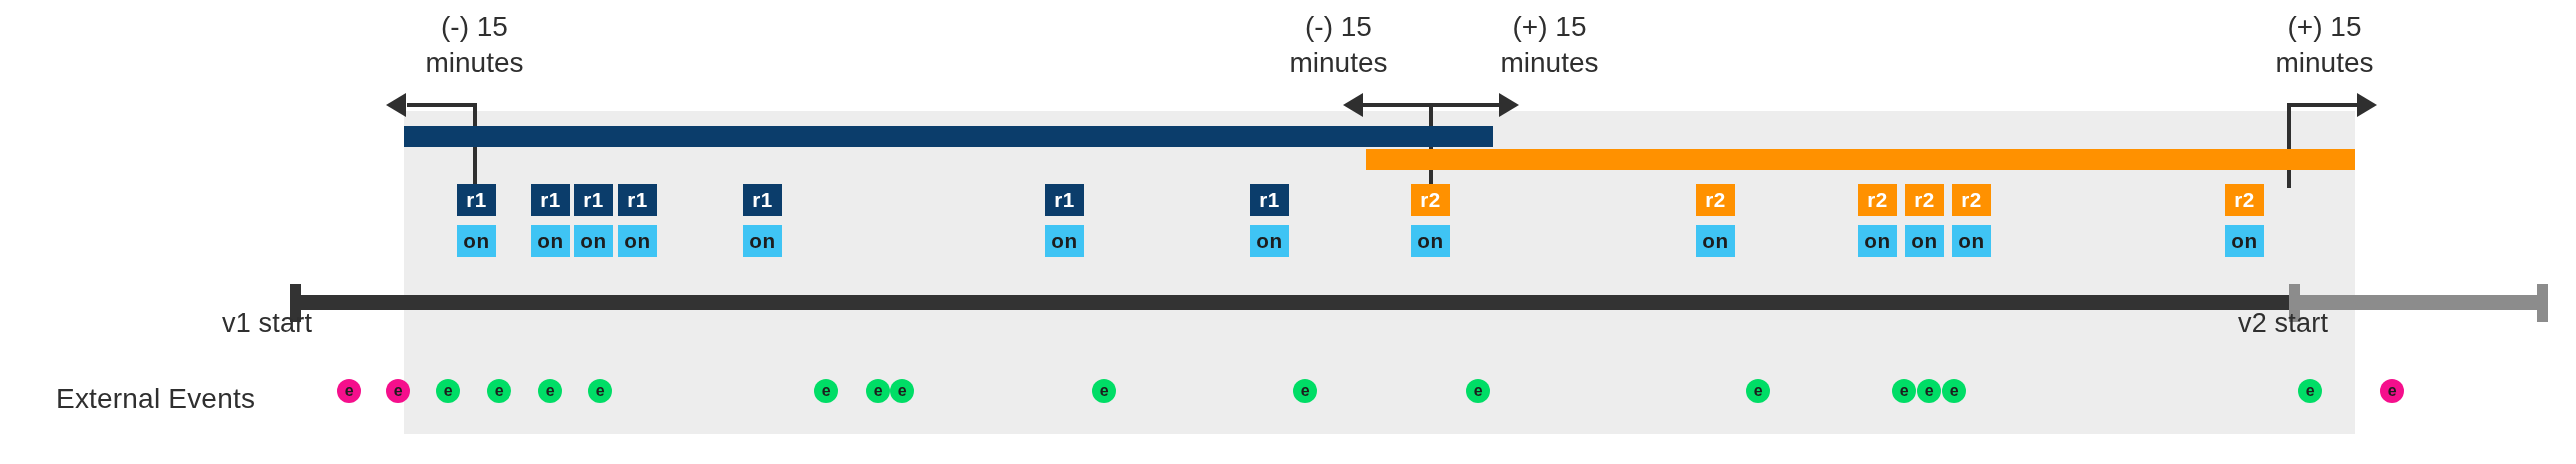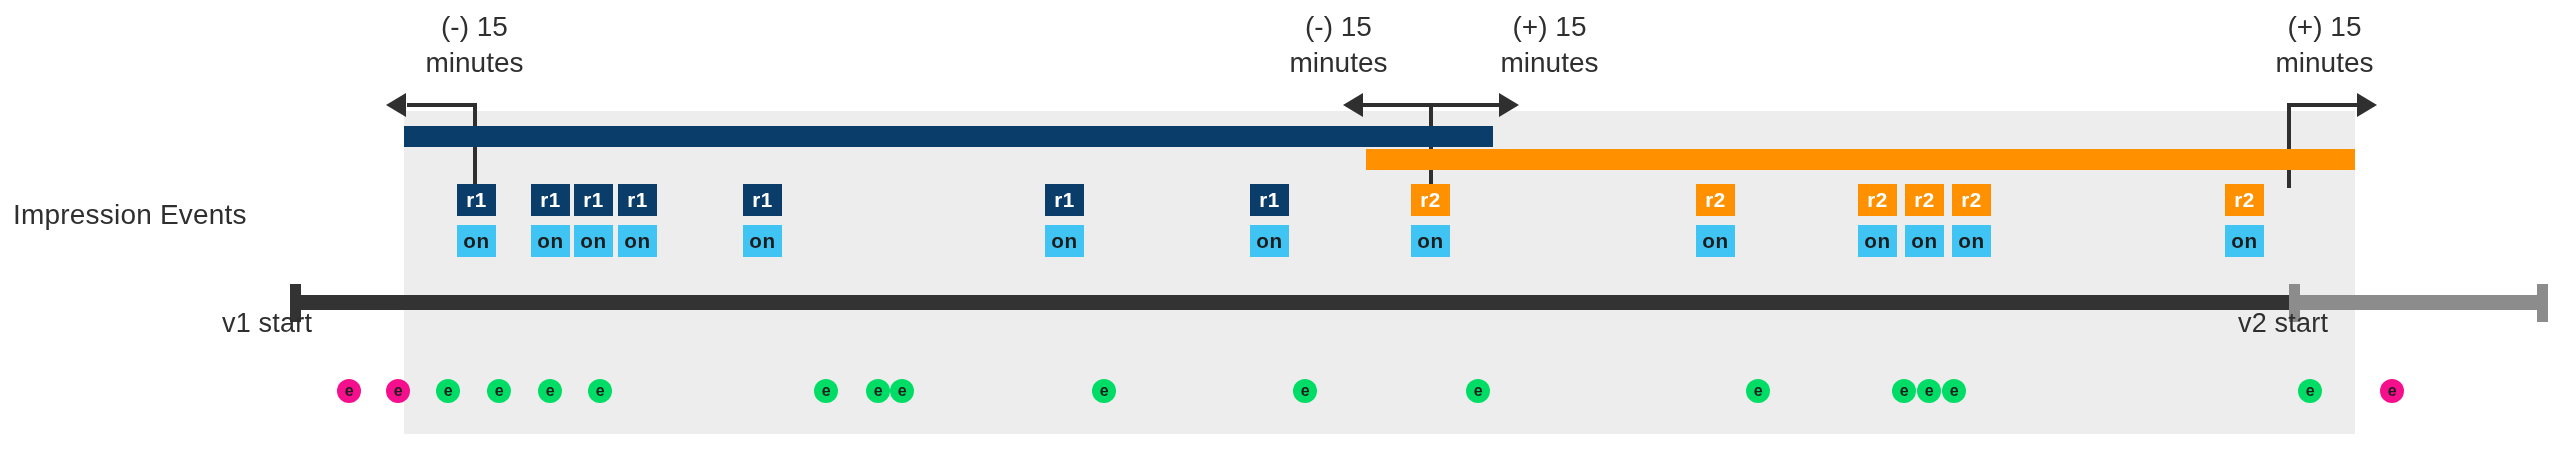--- a/index.html
+++ b/index.html
@@ -150,21 +150,20 @@
       <div class="vline" style="left: 2287px; top: 103px; height: 85px;"></div>
       <div class="stem" style="top: 103px; left: 2289px; width: 68px;"></div>
       <div class="arrowhead right" style="top: 93px; left: 2357px;"></div>
     </div>
 
   <div id="spans-layer">
       <div class="span-bar" style="left: 404px; top: 126px; width: 1089px; background: rgb(11, 61, 107);"></div>
       <div class="span-bar" style="left: 1366px; top: 149px; width: 989px; background: rgb(255, 145, 0);"></div>
     </div>
 
-  <div class="row-label" style="left:13px; top:199px;">Impression Events</div>
 
   <div id="impressions-layer">
       <div class="badge" style="left: 457px; top: 184px; background: rgb(11, 61, 107);">r1</div>
       <div class="badge on" style="left: 457px; top: 225px; background: rgb(63, 196, 244);">on</div>
       <div class="badge" style="left: 531px; top: 184px; background: rgb(11, 61, 107);">r1</div>
       <div class="badge on" style="left: 531px; top: 225px; background: rgb(63, 196, 244);">on</div>
       <div class="badge" style="left: 574px; top: 184px; background: rgb(11, 61, 107);">r1</div>
       <div class="badge on" style="left: 574px; top: 225px; background: rgb(63, 196, 244);">on</div>
       <div class="badge" style="left: 618px; top: 184px; background: rgb(11, 61, 107);">r1</div>
       <div class="badge on" style="left: 618px; top: 225px; background: rgb(63, 196, 244);">on</div>
@@ -192,20 +191,21 @@
       <div class="axis-bar" style="left: 290px; top: 295px; width: 2000px; background: rgb(51, 51, 51);"></div>
       <div class="axis-bar" style="left: 2289px; top: 295px; width: 259px; background: rgb(140, 140, 140);"></div>
       <div class="axis-cap" style="left: 290px; top: 284px; background: rgb(51, 51, 51);"></div>
       <div class="axis-cap" style="left: 2289px; top: 284px; background: rgb(140, 140, 140);"></div>
       <div class="axis-cap" style="left: 2537px; top: 284px; background: rgb(140, 140, 140);"></div>
     </div>
 
   <div class="row-label" style="left:222px; top:308px; font-size:27px;">v1 start</div>
   <div class="row-label" style="left:2238px; top:308px; font-size:27px;">v2 start</div>
 
+  <div class="row-label" style="left:56px; top:383px;">External Events</div>
 
   <div id="events-layer">
       <div class="dot" style="left: 337px; top: 379px; background: rgb(245, 15, 140);">e</div>
       <div class="dot" style="left: 386px; top: 379px; background: rgb(245, 15, 140);">e</div>
       <div class="dot" style="left: 436px; top: 379px; background: rgb(0, 221, 102);">e</div>
       <div class="dot" style="left: 487px; top: 379px; background: rgb(0, 221, 102);">e</div>
       <div class="dot" style="left: 538px; top: 379px; background: rgb(0, 221, 102);">e</div>
       <div class="dot" style="left: 588px; top: 379px; background: rgb(0, 221, 102);">e</div>
       <div class="dot" style="left: 814px; top: 379px; background: rgb(0, 221, 102);">e</div>
       <div class="dot" style="left: 866px; top: 379px; background: rgb(0, 221, 102);">e</div>

